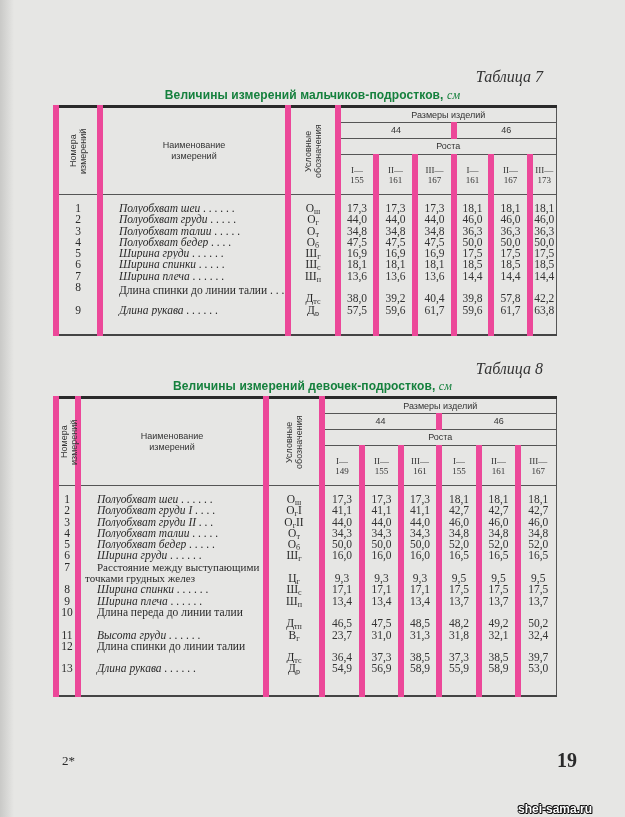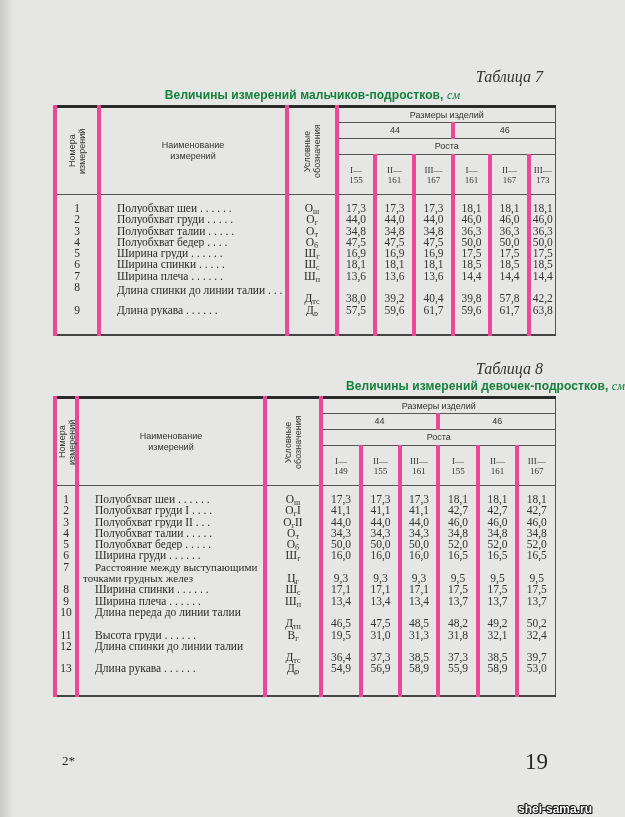--- a/index.html
+++ b/index.html
@@ -26,21 +26,21 @@
   }
   .table-title i { font-family: "Liberation Serif", serif; font-weight: normal; font-style: italic; }
   table.meas {
     position: absolute; left: 53px; width: 500px;
     border-collapse: collapse; table-layout: fixed;
     border-top: 3px solid #2a2a2a;
     border-bottom: 2px solid #444;
     font-size: 11.5px;
   }
   table.meas th, table.meas td {
-    border-left: 4px solid #ec4899; border-right: 1px solid #555;
+    border-left: 6px solid #ec4899; border-right: 1px solid #555;
     padding: 0; font-weight: normal;
   }
   table.meas thead th { border-bottom: 1px solid #555; }
   th.hdr-small {
     font-family: "Liberation Sans", "DejaVu Sans", sans-serif;
     font-size: 9px; color: #333; line-height: 11px;
   }
   .vert {
     writing-mode: vertical-rl; transform: rotate(180deg);
     font-family: "Liberation Sans", "DejaVu Sans", sans-serif;
@@ -48,25 +48,25 @@
     margin: 0 auto; text-align: center;
   }
   .sub-h { height: 16px; }
   .growth { font-family: "Liberation Serif", serif; font-size: 9px; line-height: 10px; color: #333; text-align: center; }
   .growth span { display: block; text-align: center; }
   td.num-col { text-align: center; vertical-align: top; padding-top: 8px !important; line-height: 11.3px; }
   td.name-col { vertical-align: top; padding-top: 8px !important; line-height: 11.3px; }
   td.sym-col { text-align: center; vertical-align: top; padding-top: 8px !important; line-height: 11.3px; }
   td.val-col { text-align: center; vertical-align: top; padding-top: 8px !important; line-height: 11.3px; color: #333; }
   .line { display: block; white-space: nowrap; overflow: hidden; }
-  .name-line { padding-left: 16px; }
+  .name-line { padding-left: 16px; font-style: italic; }
   sub { font-size: 8px; vertical-align: -2px; line-height: 0; }
   .gap { display: block; height: 11.3px; }
   .footer-left { position: absolute; left: 62px; top: 753px; font-size: 13px; }
-  .footer-right { position: absolute; left: 525px; top: 749px; font-size: 23px; font-weight: normal; }
+  .footer-right { position: absolute; left: 557px; top: 749px; font-size: 20px; font-weight: bold; }
   .watermark {
     position: absolute; left: 518px; top: 802px;
     font-family: "Liberation Sans", "DejaVu Sans", sans-serif;
     font-weight: bold; font-size: 12px; color: #fff;
     text-shadow: 1px 0 #111, -1px 0 #111, 0 1px #111, 0 -1px #111, 1px 1px #111, -1px -1px #111;
   }
 </style>
 </head>
 <body>
 
@@ -243,21 +243,21 @@
           <span class="line">14,4</span>
           <span class="gap"></span>
           <span class="line">42,2</span>
           <span class="line">63,8</span>
       </td>
     </tr>
   </tbody>
 </table>
 
 <div class="table-label" style="top:360px;">Таблица 8</div>
-<div class="table-title" style="top:379px;text-align:right;">
+<div class="table-title" style="top:379px;">
   <span>Величины измерений девочек-подростков,</span> <i>см</i>
 </div>
 
 <table class="meas" style="top:396px;">
   <colgroup>
     <col style="width:22px">
       <col style="width:188px">
       <col style="width:56px">
     <col style="width:40px">
       <col style="width:39px">
@@ -372,21 +372,21 @@
           <span class="line">44,0</span>
           <span class="line">34,3</span>
           <span class="line">50,0</span>
           <span class="line">16,0</span>
           <span class="gap"></span>
           <span class="line">9,3</span>
           <span class="line">17,1</span>
           <span class="line">13,4</span>
           <span class="gap"></span>
           <span class="line">46,5</span>
-          <span class="line">19,5</span>
+          <span class="line">23,7</span>
           <span class="gap"></span>
           <span class="line">36,4</span>
           <span class="line">54,9</span>
       </td>
       <td class="val-col">
         <span class="line">17,3</span>
           <span class="line">41,1</span>
           <span class="line">44,0</span>
           <span class="line">34,3</span>
           <span class="line">50,0</span>

